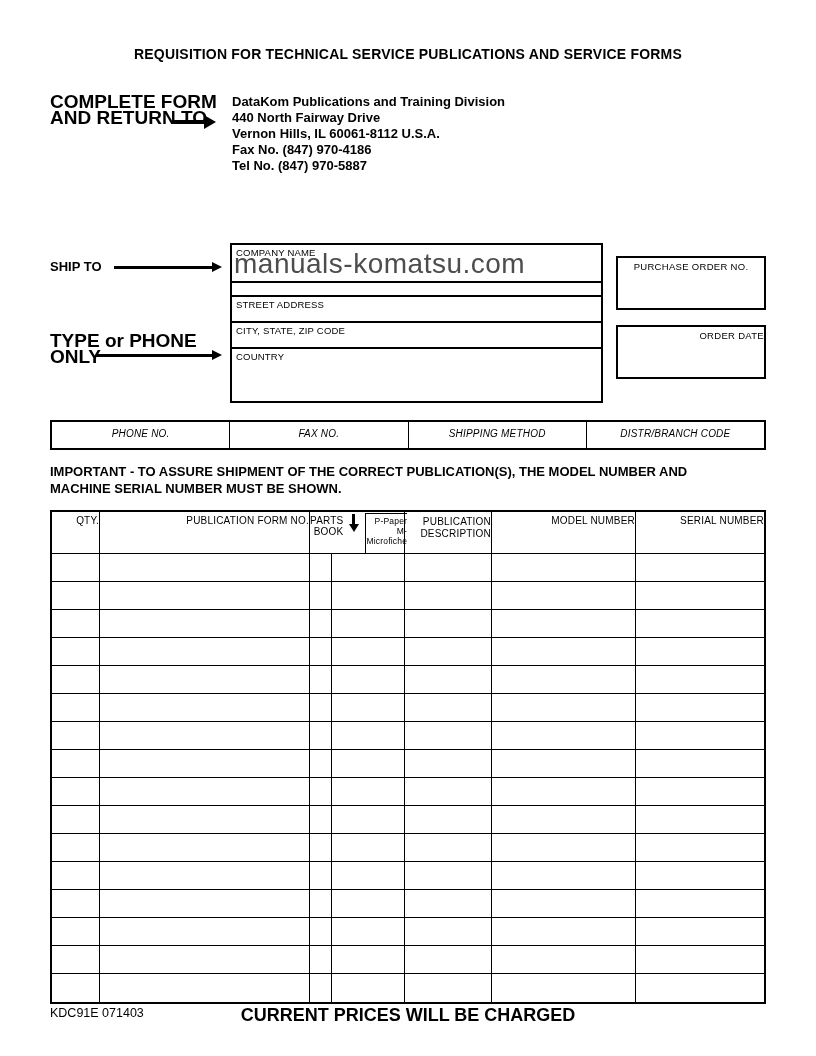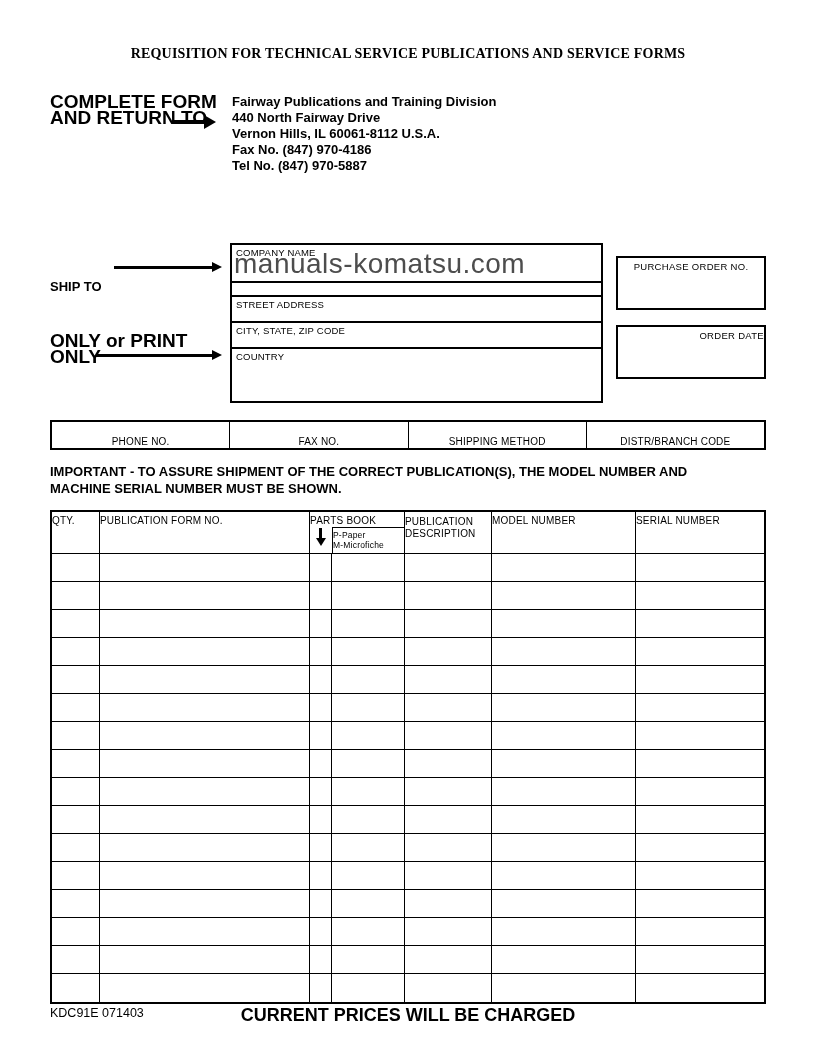--- a/index.html
+++ b/index.html
@@ -4,40 +4,40 @@
 <style>
   * { margin:0; padding:0; box-sizing:border-box; }
   html,body { background:#ffffff; }
   .page {
     position:relative; width:816px; height:1056px; margin:0 auto;
     background:#ffffff; color:#000;
     font-family:"Liberation Sans", sans-serif; overflow:hidden;
   }
   .title {
     position:absolute; top:46px; left:0; width:100%;
-    text-align:center; font-size:14px; font-weight:bold; letter-spacing:0.2px;font-family:Liberation Serif, serif;
+    text-align:center; font-size:14px; font-weight:bold; letter-spacing:0.2px;
   }
   .block-label { font-size:19px; font-weight:bold; line-height:16px; }
   .return-label { position:absolute; left:50px; top:94px; }
   .address { position:absolute; left:232px; top:94px; font-size:13px; font-weight:bold; line-height:16px; }
 
   
   .arrow { position:absolute; background:#000; }
   .arrow::after {
     content:""; position:absolute; left:100%; top:50%; transform:translateY(-50%);
     width:0; height:0; border-style:solid; border-color:transparent transparent transparent #000;
   }
   .arrow-return { left:172px; top:120px; width:32px; height:4px; }
   .arrow-return::after { border-width:7px 0 7px 12px; }
   .arrow-shipto { left:114px; top:266px; width:98px; height:2.5px; }
   .arrow-shipto::after { border-width:5.5px 0 5.5px 10px; }
   .arrow-typeprint { left:96px; top:354px; width:116px; height:2.5px; }
   .arrow-typeprint::after { border-width:5.5px 0 5.5px 10px; }
 
-  .shipto-label { position:absolute; left:50px; top:259px; font-size:13px; font-weight:bold;margin-top:20px; }
+  .shipto-label { position:absolute; left:50px; top:259px; font-size:13px; font-weight:bold; }
   .typeprint { position:absolute; left:50px; top:333px; }
 
   .shipto-box { position:absolute; left:230px; top:243px; width:373px; height:160px; border:2px solid #000; }
   .field { position:relative; border-bottom:2px solid #000; }
   .field.no-border { border-bottom:none; }
   .field-label { display:block; font-size:9.5px; padding:2px 0 0 4px; letter-spacing:0.2px; }
   .row-company { height:38px; }
   .row-blank   { height:14px; }
   .row-attn, .row-street, .row-city, .row-country { height:26px; }
   .watermark {
@@ -49,35 +49,35 @@
     position:absolute; left:616px; width:150px; height:54px; border:2px solid #000;
     font-size:9.5px; text-align:center; padding-top:3px; letter-spacing:0.3px;
   }
   .po-box { top:256px; }
   .od-box { top:325px;text-align:right; }
 
   .contact-row {
     position:absolute; left:50px; top:420px; width:716px; height:30px;
     border:2px solid #000; display:flex;
   }
-  .contact-cell { flex:1 1 0; font-size:10px; text-align:center; padding-top:14px; letter-spacing:0.2px; }
+  .contact-cell { flex:1 1 0; font-size:10px; text-align:center; padding-top:6px; letter-spacing:0.2px;font-style:italic; }
   .contact-cell.br { border-right:1.5px solid #000; }
 
   .important {
     position:absolute; left:50px; top:463px; width:650px;
     font-size:13px; font-weight:bold; line-height:17px;
   }
 
   .pub-table { position:absolute; left:50px; top:510px; width:716px; border:2px solid #000; }
   .pub-header { display:flex; height:42px; border-bottom:1.5px solid #000; }
-  .h-cell { font-size:10px; text-align:left; padding-top:3px; letter-spacing:0.2px; }
+  .h-cell { font-size:10px; text-align:right; padding-top:3px; letter-spacing:0.2px; }
   .br { border-right:1.5px solid #000; }
   .w-qty { width:48px; } .w-form { width:210px; } .w-parts { width:95px; }
   .w-desc { width:87px; } .w-model { width:144px; } .w-serial { width:128px; }
-  .parts-h { padding:0; display:flex; flex-direction:column; }
+  .parts-h { padding:0; display:flex; flex-direction:row; }
   .pb-title { font-size:10px; padding-top:3px; }
   .pb-lower { flex:1; display:flex; margin-top:1px; }
   .pb-arrow-col { width:22px; position:relative; }
   .pb-sub { flex:1; border-left:1.5px solid #000; border-top:1.5px solid #000; font-size:8.5px; line-height:10px; padding-top:2px; }
   .down-arrow { position:absolute; left:9px; top:1px; width:3px; height:10px; background:#000; }
   .down-arrow::after {
     content:""; position:absolute; top:100%; left:50%; transform:translateX(-50%);
     width:0; height:0; border-style:solid; border-width:8px 5.5px 0 5.5px;
     border-color:#000 transparent transparent transparent;
   }
@@ -97,32 +97,32 @@
 
   <div class="title">REQUISITION FOR TECHNICAL SERVICE PUBLICATIONS AND SERVICE FORMS</div>
 
   <div class="return-label block-label">
     <div>COMPLETE FORM</div>
     <div>AND RETURN TO</div>
   </div>
   <div class="arrow arrow-return"></div>
 
   <div class="address">
-    <div>Fairway Publications and Training Division</div>
+    <div>DataKom Publications and Training Division</div>
     <div>440 North Fairway Drive</div>
     <div>Vernon Hills, IL 60061-8112 U.S.A.</div>
     <div>Fax No. (847) 970-4186</div>
     <div>Tel No. (847) 970-5887</div>
   </div>
 
   <div class="shipto-label">SHIP TO</div>
   <div class="arrow arrow-shipto"></div>
 
   <div class="typeprint block-label">
-    <div>ONLY or PRINT</div>
+    <div>TYPE or PHONE</div>
     <div>ONLY</div>
   </div>
   <div class="arrow arrow-typeprint"></div>
 
   <div class="shipto-box">
     <div class="field row-company">
       <span class="field-label">COMPANY NAME</span>
       <span class="watermark" style="color: rgb(77, 77, 77);">manuals-komatsu.com</span>
     </div>
     <div class="field row-blank"></div>

